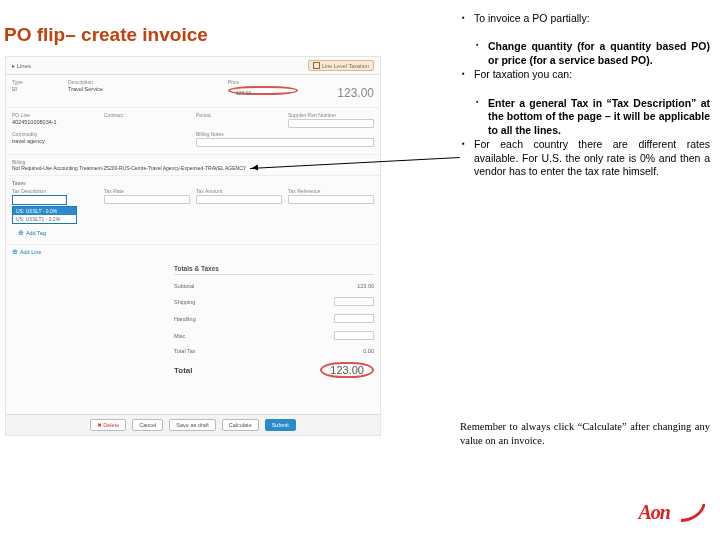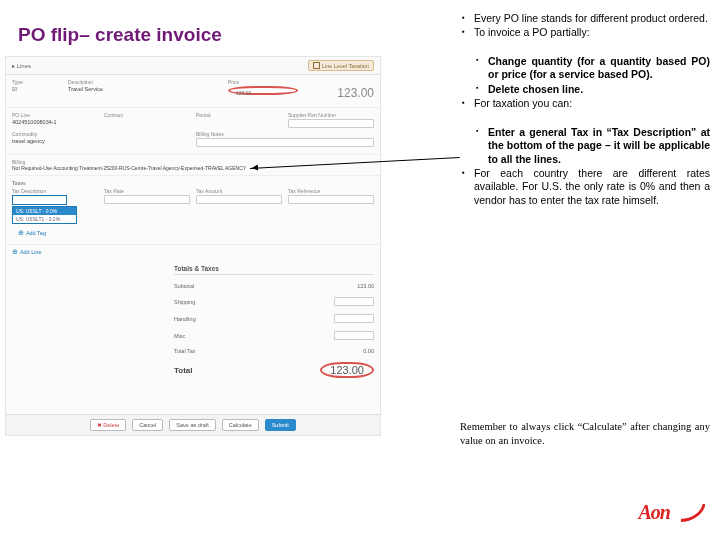--- a/index.html
+++ b/index.html
@@ -7,24 +7,24 @@
     width: 720px;
     height: 540px;
     font-family: Arial, sans-serif;
     background: #fff;
     position: relative;
     overflow: hidden;
   }
   .slide-title {
     position: absolute;
     top: 24px;
-    left: 18px;
+    left: 4px;
     font-size: 19px;
     font-weight: bold;
-    color: #701a75;
+    color: #c2410c;
   }
   .screenshot {
     position: absolute;
     top: 56px;
     left: 5px;
     width: 376px;
     height: 380px;
     background: #fbfbfb;
     border: 1px solid #e5e5e5;
     font-size: 6px;
@@ -306,25 +306,23 @@
     <span class="ss-btn">Save as draft</span>
     <span class="ss-btn">Calculate</span>
     <span class="ss-btn primary">Submit</span>
   </div>
 </div>
 
 <div class="arrow-line"></div>
 
 <div class="bullets">
   <ul>
-    <li>Every PO line stands for different product ordered.</li>
     <li><span>To invoice a PO partially:</span>
       <ul>
         <li>Change quantity (for a quantity based PO) or price (for a service based PO).</li>
-        <li>Delete chosen line.</li>
       </ul>
     </li>
     <li><span>For taxation you can:</span>
       <ul>
         <li>Enter a general Tax in “Tax Description” at the bottom of the page – it will be applicable to all the lines.</li>
       </ul>
     </li>
     <li>For each country there are different rates available. For U.S. the only rate is 0% and then a vendor has to enter the tax rate himself.</li>
   </ul>
 </div>

